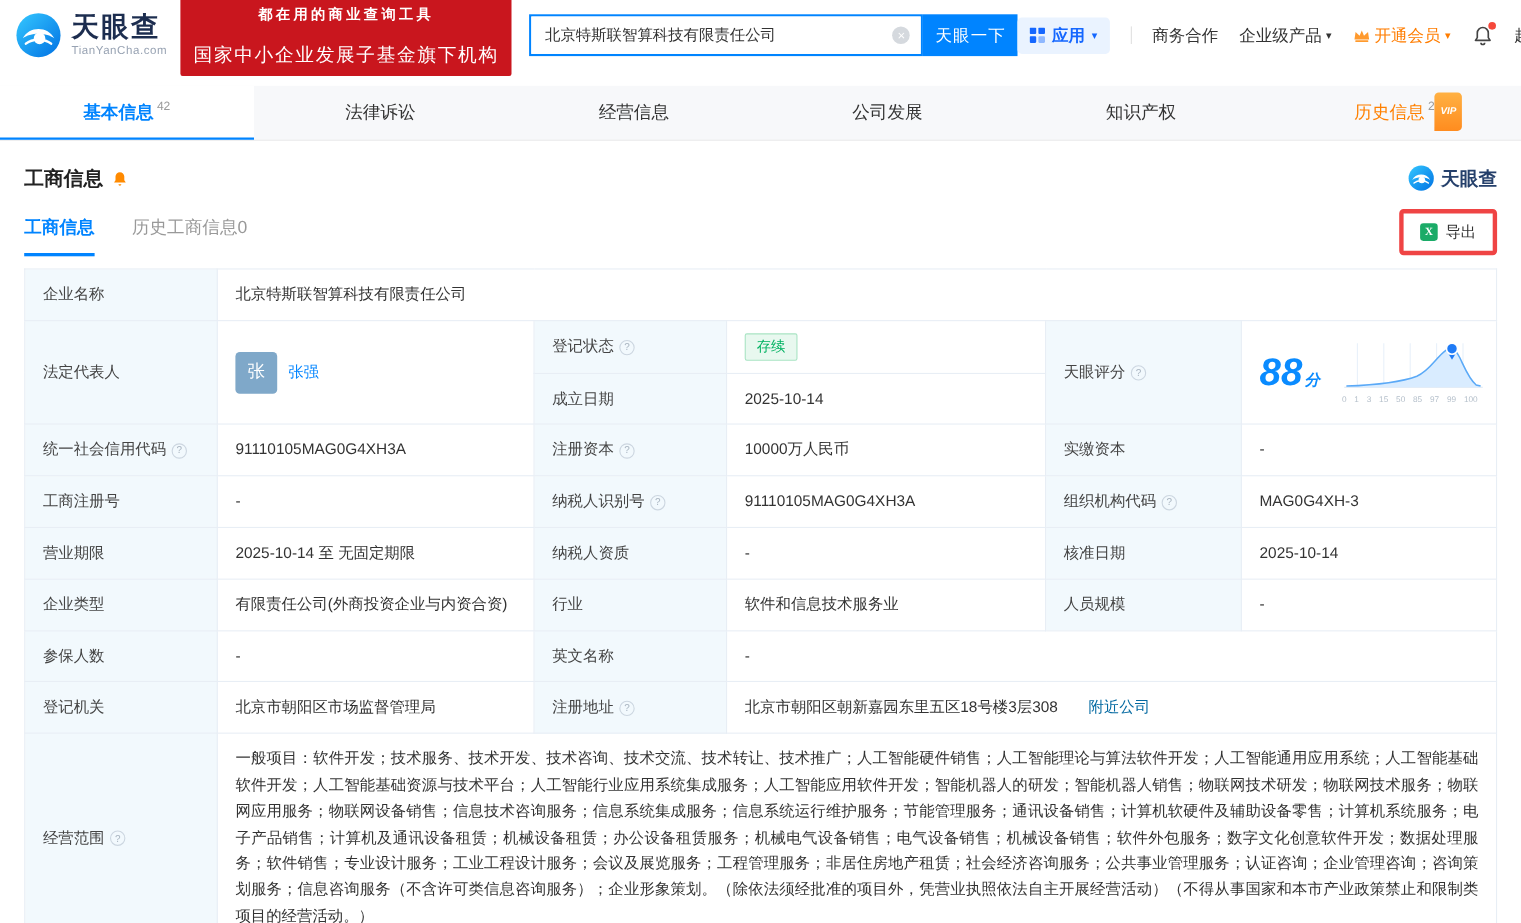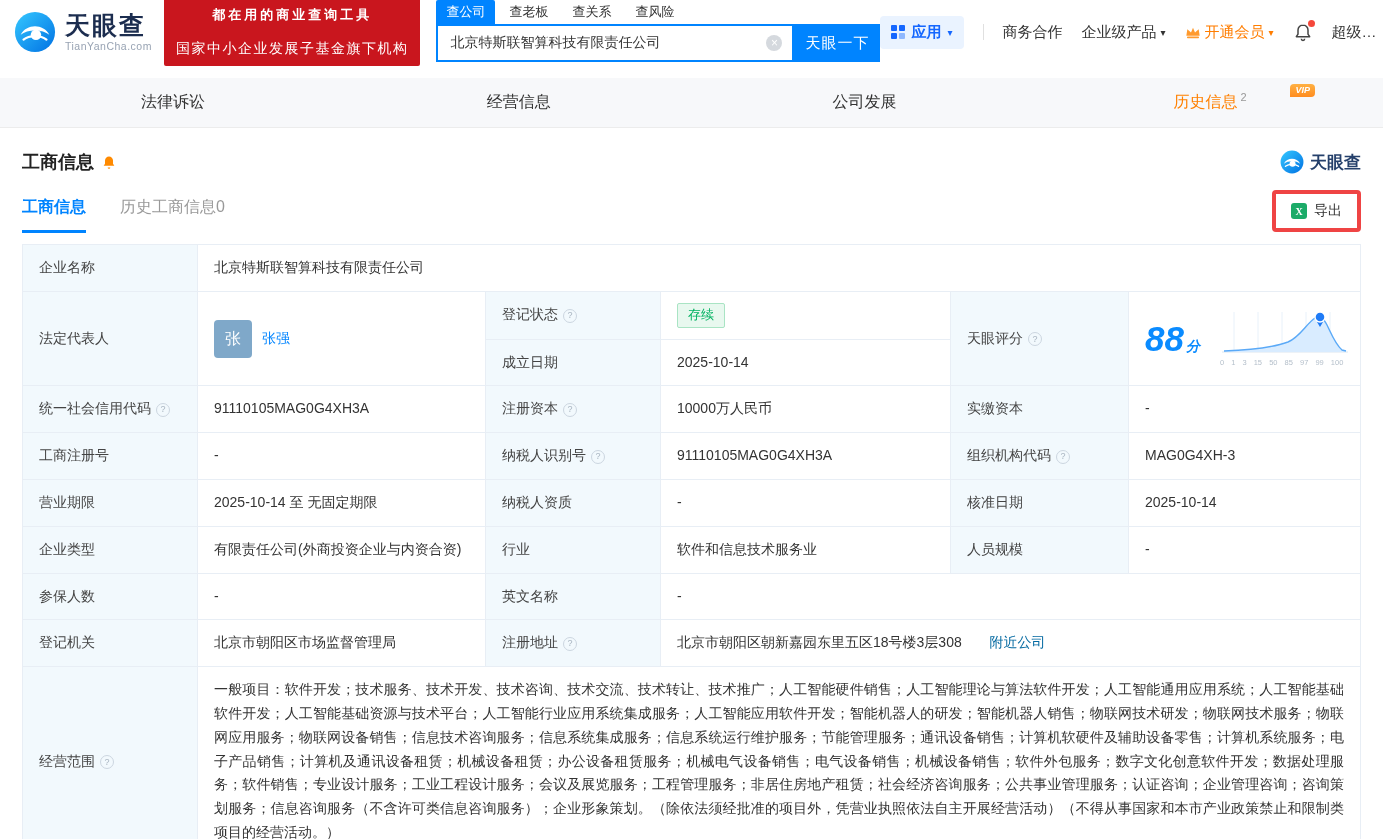--- a/index.html
+++ b/index.html
@@ -8,21 +8,21 @@
   a{text-decoration:none;color:inherit;cursor:pointer}
   button{font-family:Liberation Serif, serif}
 
   
   .topbar{display:flex;align-items:center;height:64px;padding:0 14px;background:#fff}
   .logo{display:flex;align-items:center;gap:9px;cursor:pointer}
   .logo-text .logo-name{font-size:25px;font-weight:bold;color:#1c2d4f;letter-spacing:2px;line-height:1.05}
   .logo-text .logo-domain{font-size:10.5px;color:#98a3b3;letter-spacing:.5px;margin-top:2px}
   .banner{background:#c9161e;color:#fff;margin-left:12px;padding:8px 12px;text-align:center;border-radius:2px}
   .banner-l1{font-size:13px;font-weight:bold;letter-spacing:3px;white-space:nowrap}
-  .banner-l2{font-size:14px;margin-top:16px;letter-spacing:1.5px;white-space:nowrap}
+  .banner-l2{font-size:17px;margin-top:16px;letter-spacing:1.5px;white-space:nowrap}
 
   .search-block{margin-left:16px}
   .search-tabs{display:flex;align-items:flex-end;gap:4px;height:22px;font-size:13px}
   .stab{padding:3px 10px;color:#333;cursor:pointer}
   .stab.active{background:#0084ff;color:#fff;border-radius:2px 2px 0 0}
   .search-row{display:flex;height:38px}
   .search-input-wrap{position:relative;width:358px;border:2px solid #0084ff;background:#fff;display:flex;align-items:center}
   .search-input{border:none;outline:none;width:100%;height:100%;padding:0 34px 0 12px;font-size:14px;color:#333;font-family:inherit}
   .clear-icon{position:absolute;right:10px;width:16px;height:16px;border-radius:50%;background:#d5d9de;color:#fff;
               font-size:12px;line-height:16px;text-align:center;cursor:pointer}
@@ -39,22 +39,22 @@
   .vip-link{color:#ff7d00;font-weight:normal}
   .bell-wrap{position:relative;cursor:pointer;display:flex;align-items:center}
   .red-dot{position:absolute;top:-2px;right:-2px;width:7px;height:7px;background:#f5483b;border-radius:50%}
 
   
   .main-tabs{display:flex;height:50px;background:#f7f8fa;border-bottom:1px solid #ececec;margin-top:14px}
   .mtab{flex:1;display:flex;align-items:center;justify-content:center;font-size:16px;color:#333;cursor:pointer;position:relative}
   .mtab .cnt{font-size:11px;color:#999;margin-left:3px;transform:translateY(-6px);font-weight:normal}
   .mtab.active{background:#fff;color:#0084ff;font-weight:bold;box-shadow:inset 0 -2px 0 #0084ff}
   .mtab.history{color:#ff8000}
-  .vip-badge{position:absolute;top:6px;right:68px;background:linear-gradient(#ffb143,#ff8c1f);color:#fff;
-             font-size:9px;font-weight:bold;font-style:italic;padding:1px 5px;border-radius:4px 4px 4px 0;line-height:1.2}
+  .vip-badge{position:absolute;top:6px;right:54px;background:linear-gradient(#ffb143,#ff8c1f);color:#fff;
+             font-size:9px;font-weight:bold;font-style:italic;padding:12px 5px;border-radius:4px 4px 4px 0;line-height:1.2}
 
   
   .section-head{display:flex;align-items:center;justify-content:space-between;padding:22px 22px 8px}
   .sec-title{display:flex;align-items:center;gap:7px}
   .sec-title h2{font-size:18px;color:#222}
   .watermark{display:flex;align-items:center;gap:6px;font-size:17px;font-weight:bold;color:#25406b}
 
   .subtabs-row{display:flex;align-items:center;justify-content:space-between;padding:8px 22px 0}
   .subtab{display:inline-block;font-size:16px;color:#999;margin-right:30px;padding-bottom:12px;cursor:pointer}
   .subtab.active{color:#0084ff;font-weight:bold;border-bottom:3px solid #0084ff}
@@ -107,26 +107,20 @@
       <div class="logo-domain">TianYanCha.com</div>
     </div>
   </div>
 
   <div class="banner">
     <div class="banner-l1">都在用的商业查询工具</div>
     <div class="banner-l2">国家中小企业发展子基金旗下机构</div>
   </div>
 
   <div class="search-block">
-    <div class="search-tabs">
-      <span class="stab active">查公司</span>
-      <span class="stab">查老板</span>
-      <span class="stab">查关系</span>
-      <span class="stab">查风险</span>
-    </div>
     <div class="search-row">
       <div class="search-input-wrap">
         <input class="search-input" value="北京特斯联智算科技有限责任公司" style="">
         <span class="clear-icon"></span>
       </div>
       <button class="search-btn">天眼一下</button>
     </div>
   </div>
 
   <div class="top-right">
@@ -159,28 +153,35 @@
         <path d="M12 3c-3.3 0-6 2.7-6 6v5l-2 3h16l-2-3V9c0-3.3-2.7-6-6-6z" fill="none" stroke="#444" stroke-width="1.8" stroke-linejoin="round"></path>
         <path d="M10 19.5a2 2 0 004 0" fill="none" stroke="#444" stroke-width="1.8"></path>
       </svg>
       <span class="red-dot"></span>
     </span>
     <a class="nav-link">超级…</a>
   </div>
 </header>
 
 <nav class="main-tabs">
+  <div class="mtab active">
+    <span>基本信息</span>
+    <span class="cnt">42</span>
+  </div>
   <div class="mtab">
     <span>法律诉讼</span>
   </div>
   <div class="mtab">
     <span>经营信息</span>
   </div>
   <div class="mtab">
     <span>公司发展</span>
+  </div>
+  <div class="mtab">
+    <span>知识产权</span>
   </div>
   <div class="mtab history">
     <span>历史信息</span>
     <span class="cnt">2</span>
     <span class="vip-badge">VIP</span>
   </div>
 </nav>
 
 <section class="section-head">
   <div class="sec-title">

